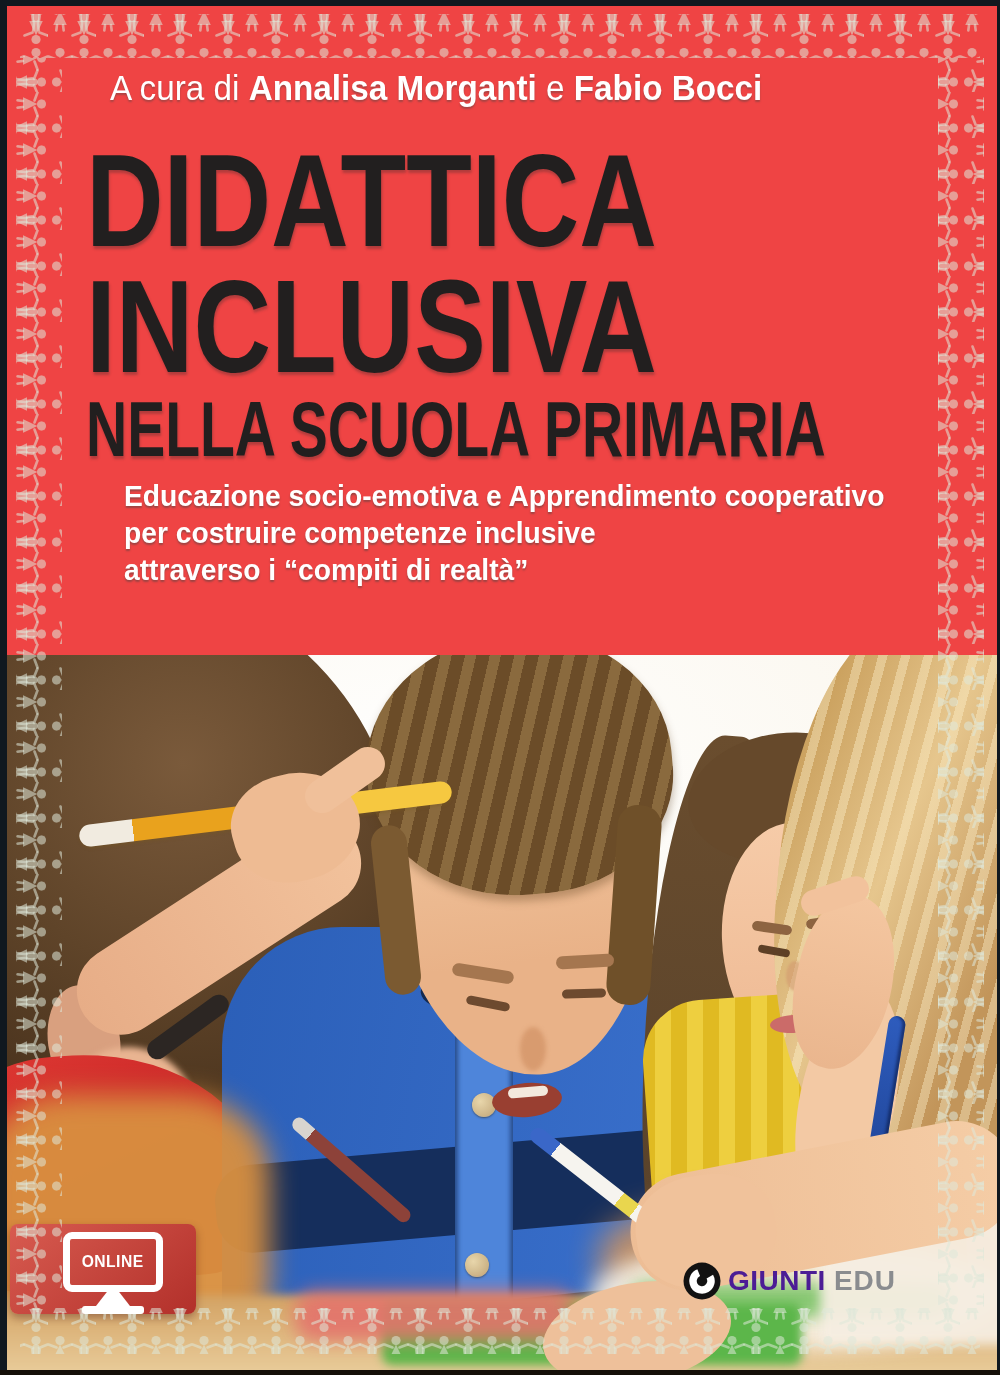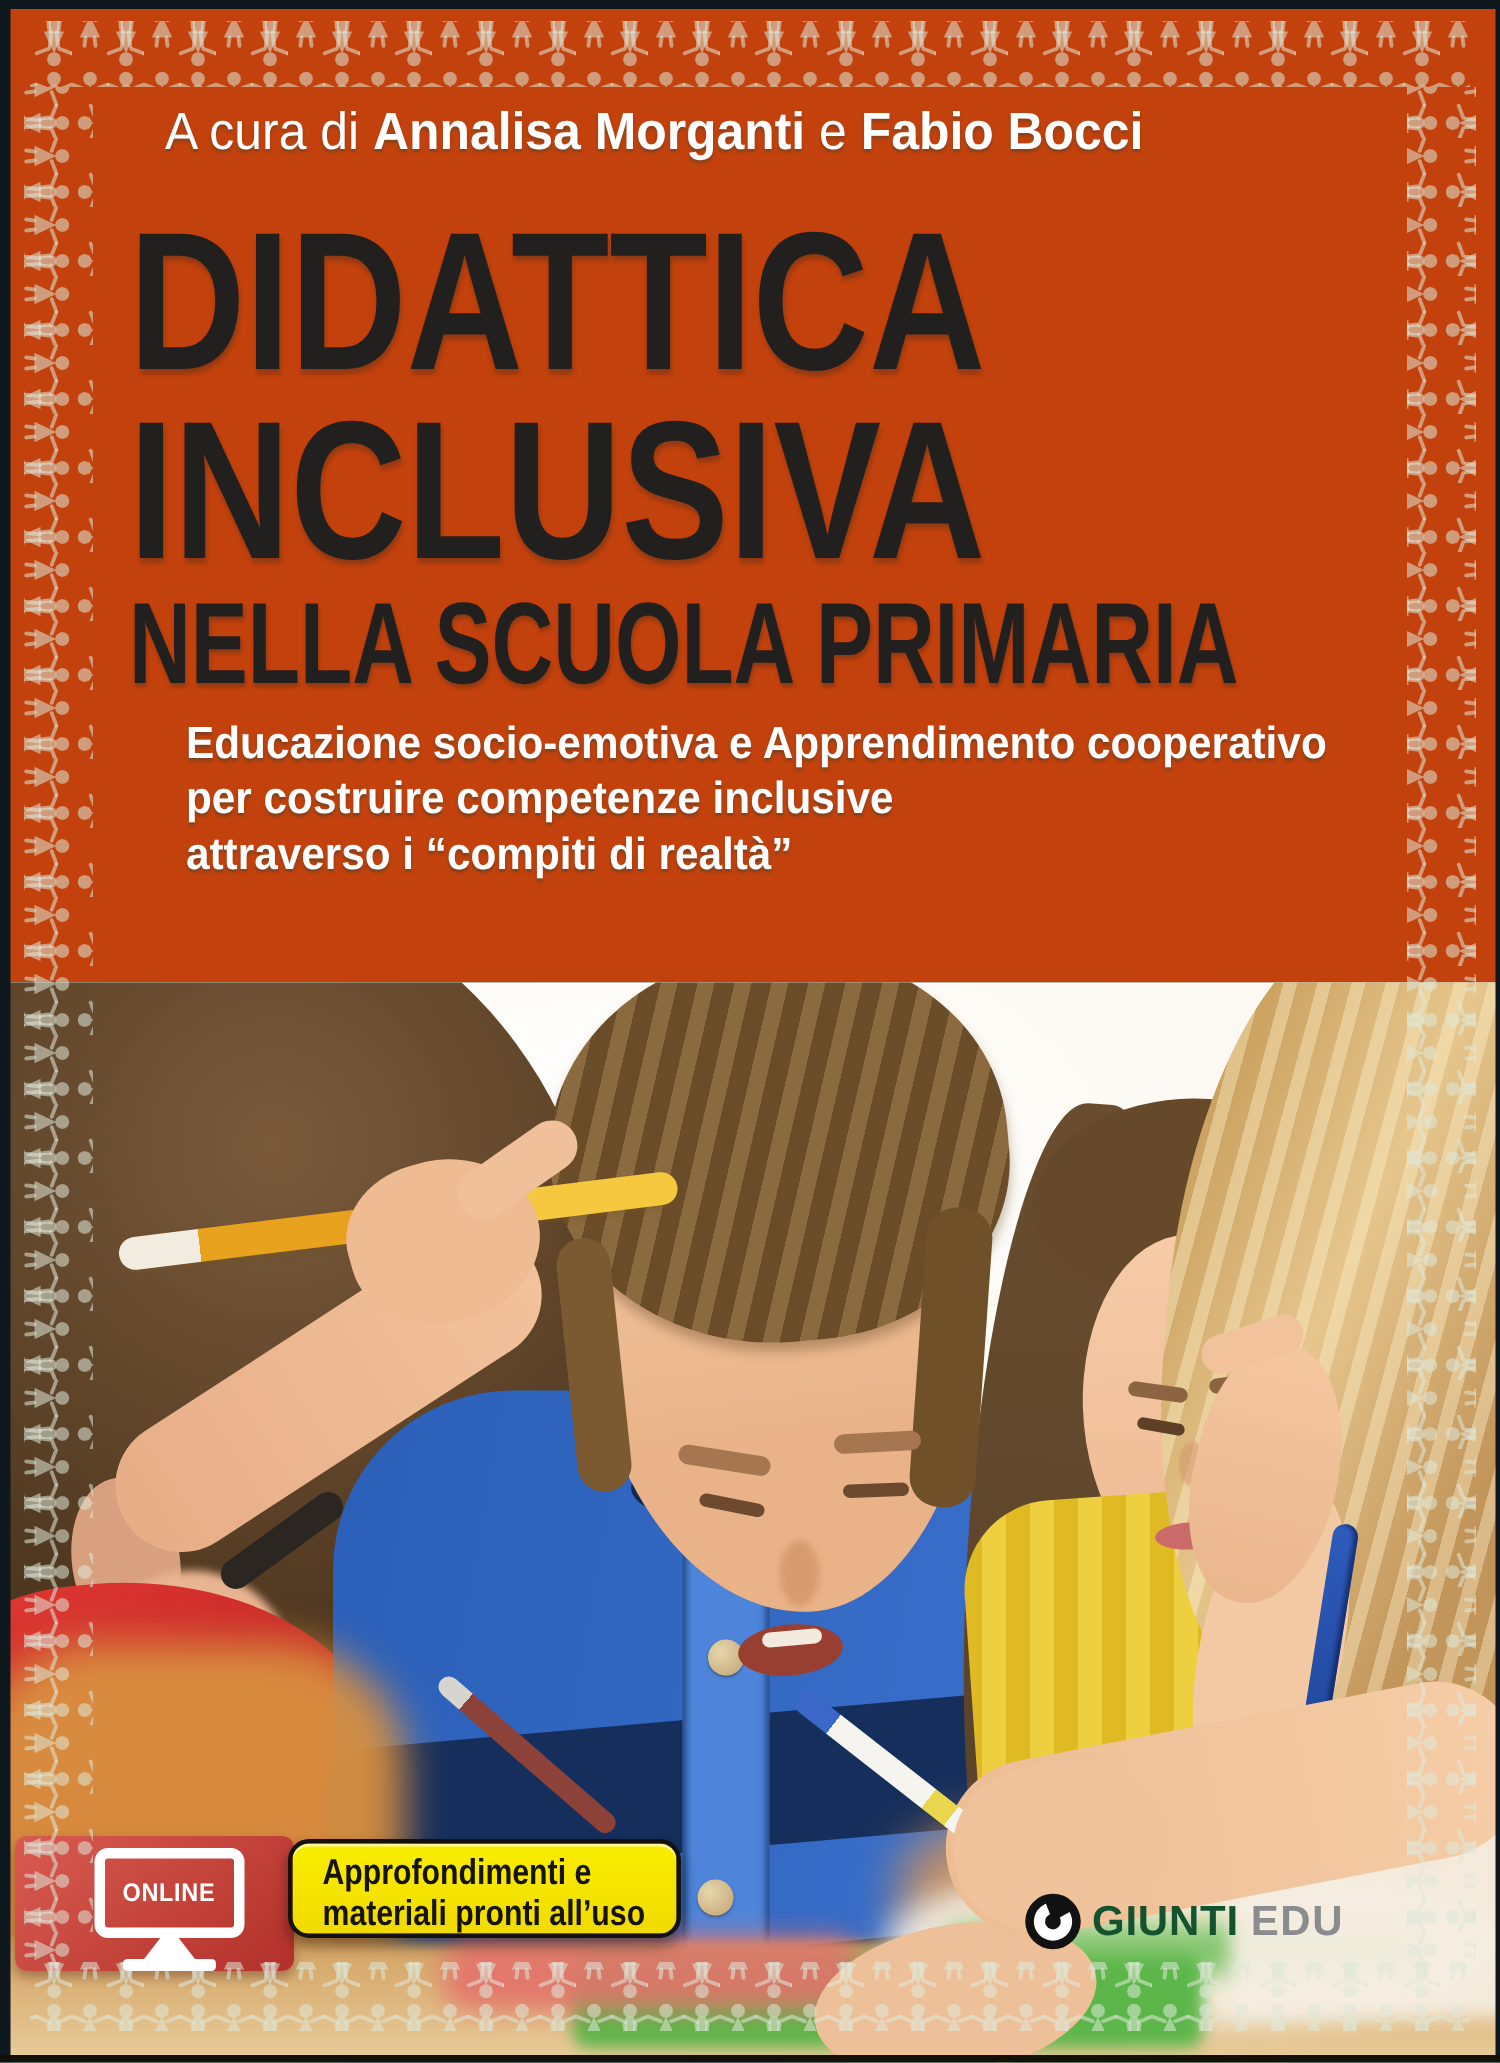--- a/index.html
+++ b/index.html
@@ -3,21 +3,21 @@
 <meta charset="utf-8">
 <style>
   * { margin:0; padding:0; box-sizing:border-box; }
   html,body { background:#222; }
   body { font-family:"Liberation Sans", sans-serif; }
 
   .cover{ position:relative; width:1000px; height:1375px; margin:0 auto;
           background:#44b5ac; overflow:hidden; }
 
   
-  .teal-panel{ position:absolute; left:0; top:0; width:1000px; height:655px; background:#c2410c;padding-left:28px; }
+  .teal-panel{ position:absolute; left:0; top:0; width:1000px; height:655px; background:#ef4444;padding-left:28px; }
 
   .author-line{ position:absolute; left:110px; top:68px; width:840px;
     color:#fff; font-size:35px; white-space:nowrap;
     transform:scaleX(.95); transform-origin:left top;
     text-shadow:0 2px 2px rgba(0,70,66,.30); }
   .author-line .bold{ font-weight:700; }
 
   .title-block{ position:absolute; left:86px; top:138px; }
   .title-line{ color:#221f1f; font-weight:700; white-space:nowrap;
     transform-origin:left top; text-shadow:1px 3px 3px rgba(20,40,38,.28); }
@@ -197,21 +197,21 @@
   .callout-badge{ position:absolute; left:192px; top:1226px; width:262px; height:66px; z-index:22;
     background:linear-gradient(#f9ee00,#f1da00); border:3px solid #15120d; border-radius:14px;
     box-shadow:0 5px 9px rgba(0,0,0,.4), inset 0 2px 0 rgba(255,255,255,.6);
     padding:6px 0 0 20px; }
   .callout-line{ color:#161309; font-weight:700; font-size:24px; line-height:27px;
     white-space:nowrap; transform:scaleX(.84); transform-origin:left top; }
 
   .publisher-logo{ position:absolute; left:683px; top:1261px; height:40px; z-index:22;
     display:flex; align-items:center; }
   .giunti-mark{ width:38px; height:38px; }
-  .giunti-name{ font-size:28px; font-weight:700; color:#14532d; letter-spacing:.5px; margin-left:7px; }
+  .giunti-name{ font-size:28px; font-weight:700; color:#4c1d95; letter-spacing:.5px; margin-left:7px; }
   .edu-name{ font-size:28px; font-weight:700; color:#8a8c8f; letter-spacing:1px; margin-left:8px; }
 
   
   .frame{ position:absolute; background:#10181f; z-index:30; }
   .frame.top{ left:0; top:0; width:1000px; height:6px; }
   .frame.left{ left:0; top:0; width:7px; height:1375px; }
   .frame.right{ right:0; top:0; width:3px; height:1375px; }
   .frame.bottom{ left:0; bottom:0; width:1000px; height:5px; background:#140f08; }
 </style>
 </head>
@@ -334,24 +334,20 @@
 
   <div class="online-bar"></div>
   <div class="online-badge">
     <div class="monitor">
       <span class="monitor-label">ONLINE</span>
     </div>
     <div class="monitor-stand"></div>
     <div class="monitor-base"></div>
   </div>
 
-  <div class="callout-badge">
-    <div class="callout-line">Approfondimenti e</div>
-    <div class="callout-line">materiali pronti all’uso</div>
-  </div>
 
   <div class="publisher-logo">
     <svg class="giunti-mark" viewBox="0 0 38 38" xmlns="http://www.w3.org/2000/svg">
       <circle cx="19" cy="19" r="18.5" fill="#121212"></circle>
       <circle cx="19" cy="19" r="9" fill="none" stroke="#ffffff" stroke-width="7.5" stroke-dasharray="43.5 13" transform="rotate(-30 19 19)"></circle>
     </svg>
     <span class="giunti-name">GIUNTI</span>
     <span class="edu-name">EDU</span>
   </div>
 

